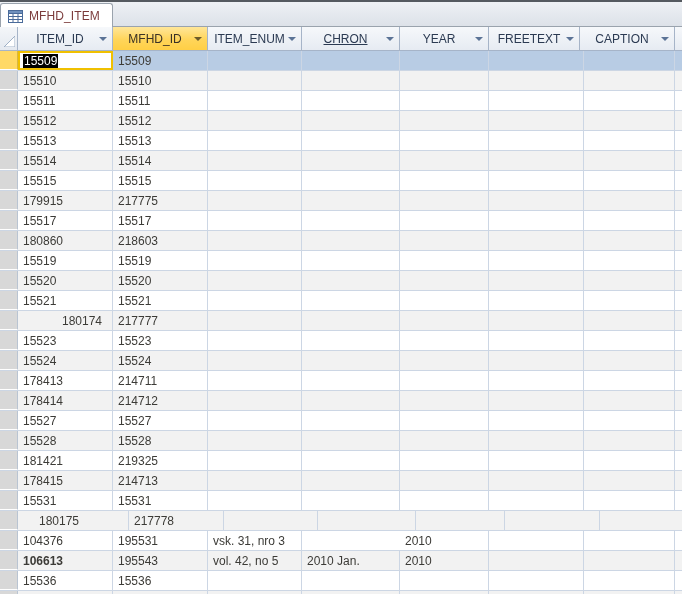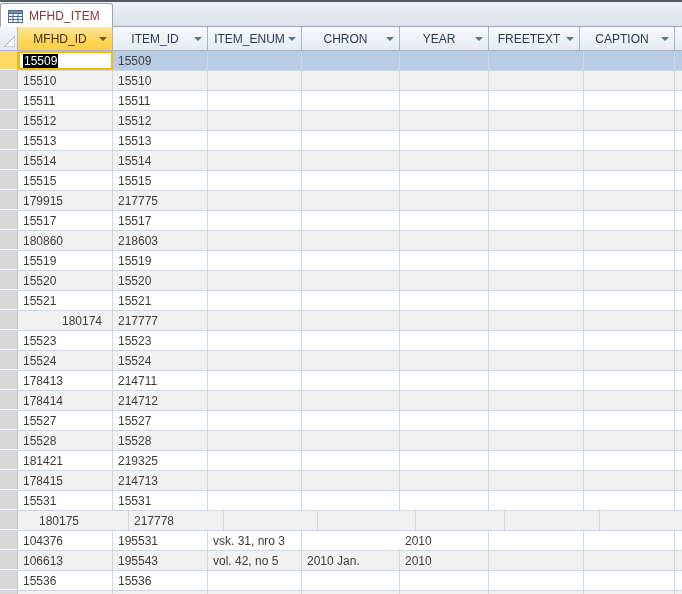--- a/index.html
+++ b/index.html
@@ -161,33 +161,33 @@
 
 <div id="sheet">
 
   <div class="hrow">
     <div class="corner-cell">
       <svg class="corner-tri" width="11" height="11" viewBox="0 0 11 11" xmlns="http://www.w3.org/2000/svg">
         <path d="M0 11 L11 0 L11 11 Z" fill="#ffffff" stroke="#9fb0c6" stroke-width="1"></path>
       </svg>
     </div>
     <div id="header-cells" style="display:flex;flex:1 1 auto;min-width:0;">
+        <div class="hcell" style="width: 95px; min-width: 95px;">
+          <span>ITEM_ID</span>
+          <span class="caret"></span>
+        </div>
         <div class="hcell sel" style="width: 95px; min-width: 95px;">
           <span>MFHD_ID</span>
           <span class="caret"></span>
         </div>
-        <div class="hcell" style="width: 95px; min-width: 95px;">
-          <span>ITEM_ID</span>
-          <span class="caret"></span>
-        </div>
         <div class="hcell" style="width: 94px; min-width: 94px;">
           <span>ITEM_ENUM</span>
           <span class="caret"></span>
         </div>
-        <div class="hcell" style="width: 98px; min-width: 98px;">
+        <div class="hcell" style="width: 98px; min-width: 98px; text-decoration: underline;">
           <span>CHRON</span>
           <span class="caret"></span>
         </div>
         <div class="hcell" style="width: 89px; min-width: 89px;">
           <span>YEAR</span>
           <span class="caret"></span>
         </div>
         <div class="hcell" style="width: 91px; min-width: 91px;">
           <span>FREETEXT</span>
           <span class="caret"></span>
@@ -821,21 +821,21 @@
         <div class="dcell" style="width: 95px; min-width: 95px;">
           <span></span>
         </div>
         <div class="dcell" style="width: 91px; min-width: 91px;">
           <span></span>
         </div>
         <div class="dfill"></div>
       </div>
       <div class="drow even">
         <div class="selcell"></div>
-        <div class="dcell" style="width: 95px; min-width: 95px;">
+        <div class="dcell" style="width: 95px; min-width: 95px; font-weight: bold;">
           <span>106613</span>
         </div>
         <div class="dcell" style="width: 95px; min-width: 95px;">
           <span>195543</span>
         </div>
         <div class="dcell" style="width: 94px; min-width: 94px;">
           <span>vol. 42, no 5</span>
         </div>
         <div class="dcell" style="width: 98px; min-width: 98px;">
           <span>2010 Jan.</span>

